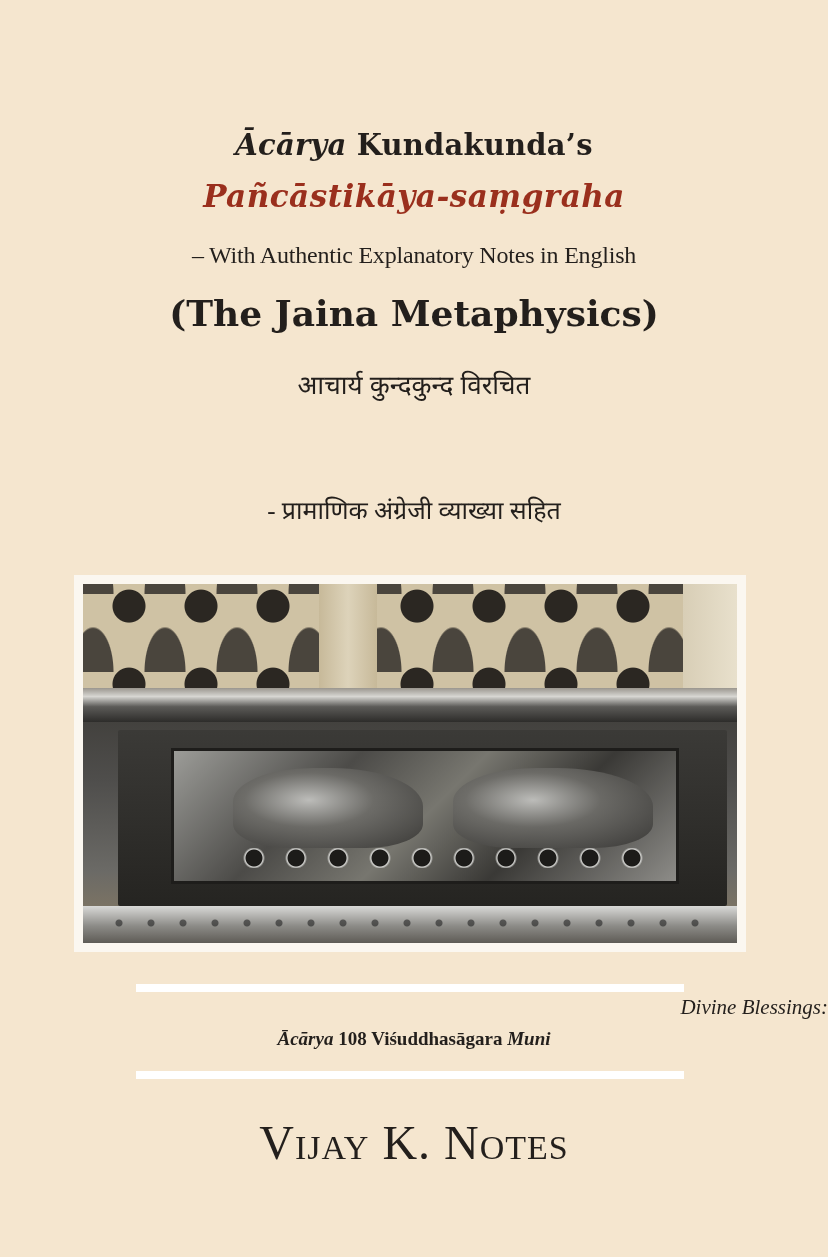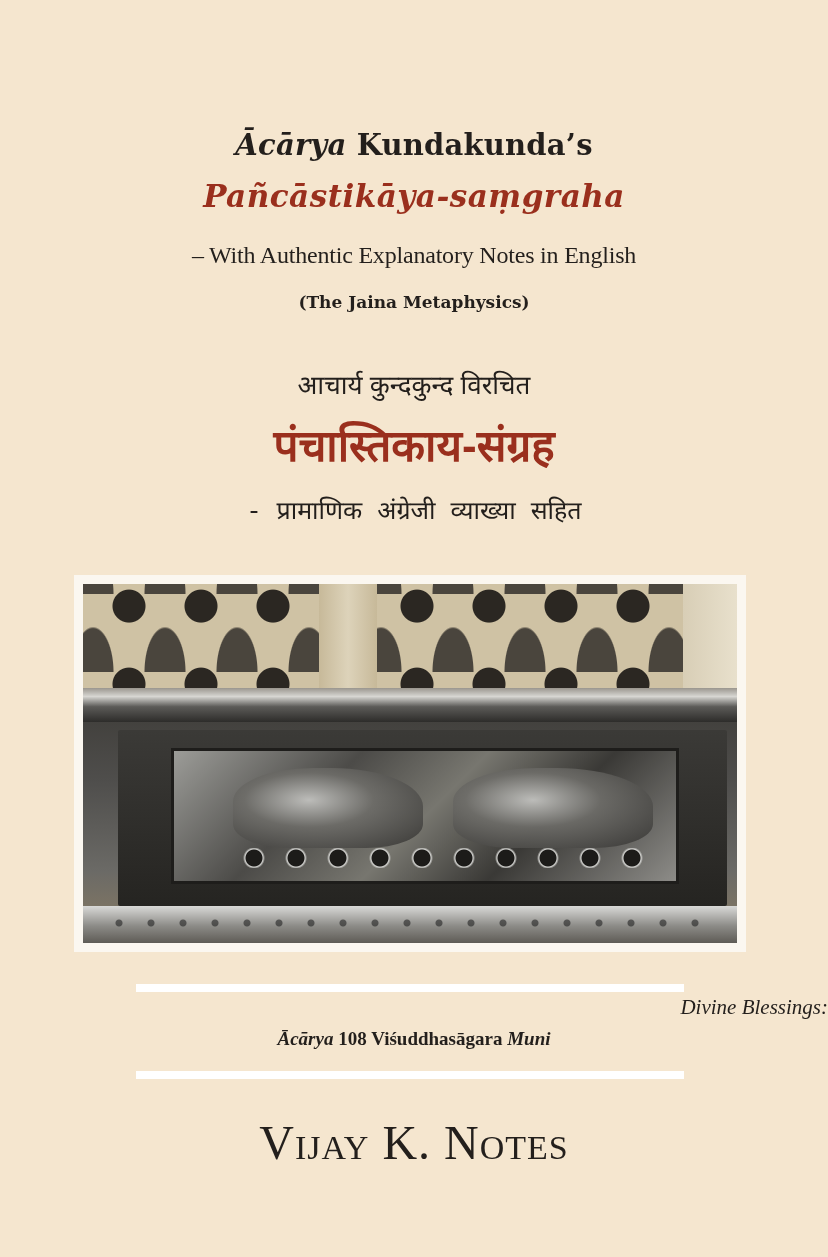--- a/index.html
+++ b/index.html
@@ -13,25 +13,25 @@
     .cover { position: absolute; inset: 0; background: #f5e6cf; }
     .line { position: absolute; left: 0; right: 0; text-align: center; white-space: nowrap; }
 
     #author-line { top: 128px; font-size: 29px; font-weight: bold; letter-spacing: 0.2px; }
     #author-line .it { font-style: italic; }
 
     #title-en { top: 178px; font-size: 31px; font-weight: bold; font-style: italic; color: #9a2f1d; letter-spacing: 0.5px; }
 
     #subtitle-en { top: 242px; font-family: "Liberation Serif", serif; font-size: 24px; font-weight: normal; letter-spacing: -0.2px; }
 
-    #subject-en { top: 292px; font-size: 17px; font-weight: bold; }
+    #subject-en { top: 292px; font-size: 36px; font-weight: bold; }
 
     #author-hi { top: 366px; font-family: "Liberation Sans", "DejaVu Sans", sans-serif; font-size: 26px; }
     #title-hi { top: 414px; font-family: "Liberation Sans", "DejaVu Sans", sans-serif; font-size: 44px; font-weight: bold; color: #9a2f1d; }
-    #subtitle-hi { top: 492px; font-family: Liberation Mono, monospace; font-size: 25px; }
+    #subtitle-hi { top: 492px; font-family: Liberation Serif, serif; font-size: 25px; }
 
     
     #photo-frame {
       position: absolute; left: 74px; top: 575px; width: 672px; height: 377px;
       background: #fbf7f0; padding: 9px;
     }
     #photo {
       position: relative; width: 100%; height: 100%; overflow: hidden;
       background: linear-gradient(180deg, #5d5a52 0%, #3d3b37 30%, #4f4e4c 55%, #6b6a66 80%, #8b7c62 100%);
     }
@@ -117,21 +117,20 @@
   </div>
 
   <div class="line" id="title-en">Pañcāstikāya-saṃgraha</div>
 
   <div class="line" id="subtitle-en">– With Authentic Explanatory Notes in English</div>
 
   <div class="line" id="subject-en">(The Jaina Metaphysics)</div>
 
   <div class="line" id="author-hi">आचार्य कुन्दकुन्द विरचित</div>
 
-  <div class="line" id="title-hi">पंचास्तिकाय-संग्रह</div>
 
   <div class="line" id="subtitle-hi">- प्रामाणिक अंग्रेजी व्याख्या सहित</div>
 
   <div id="photo-frame">
     <div id="photo">
       <div class="jali"></div>
       <div class="jali-gap"></div>
       <div class="jali-right"></div>
       <div class="ledge"></div>
       <div class="plaque-outer"></div>

